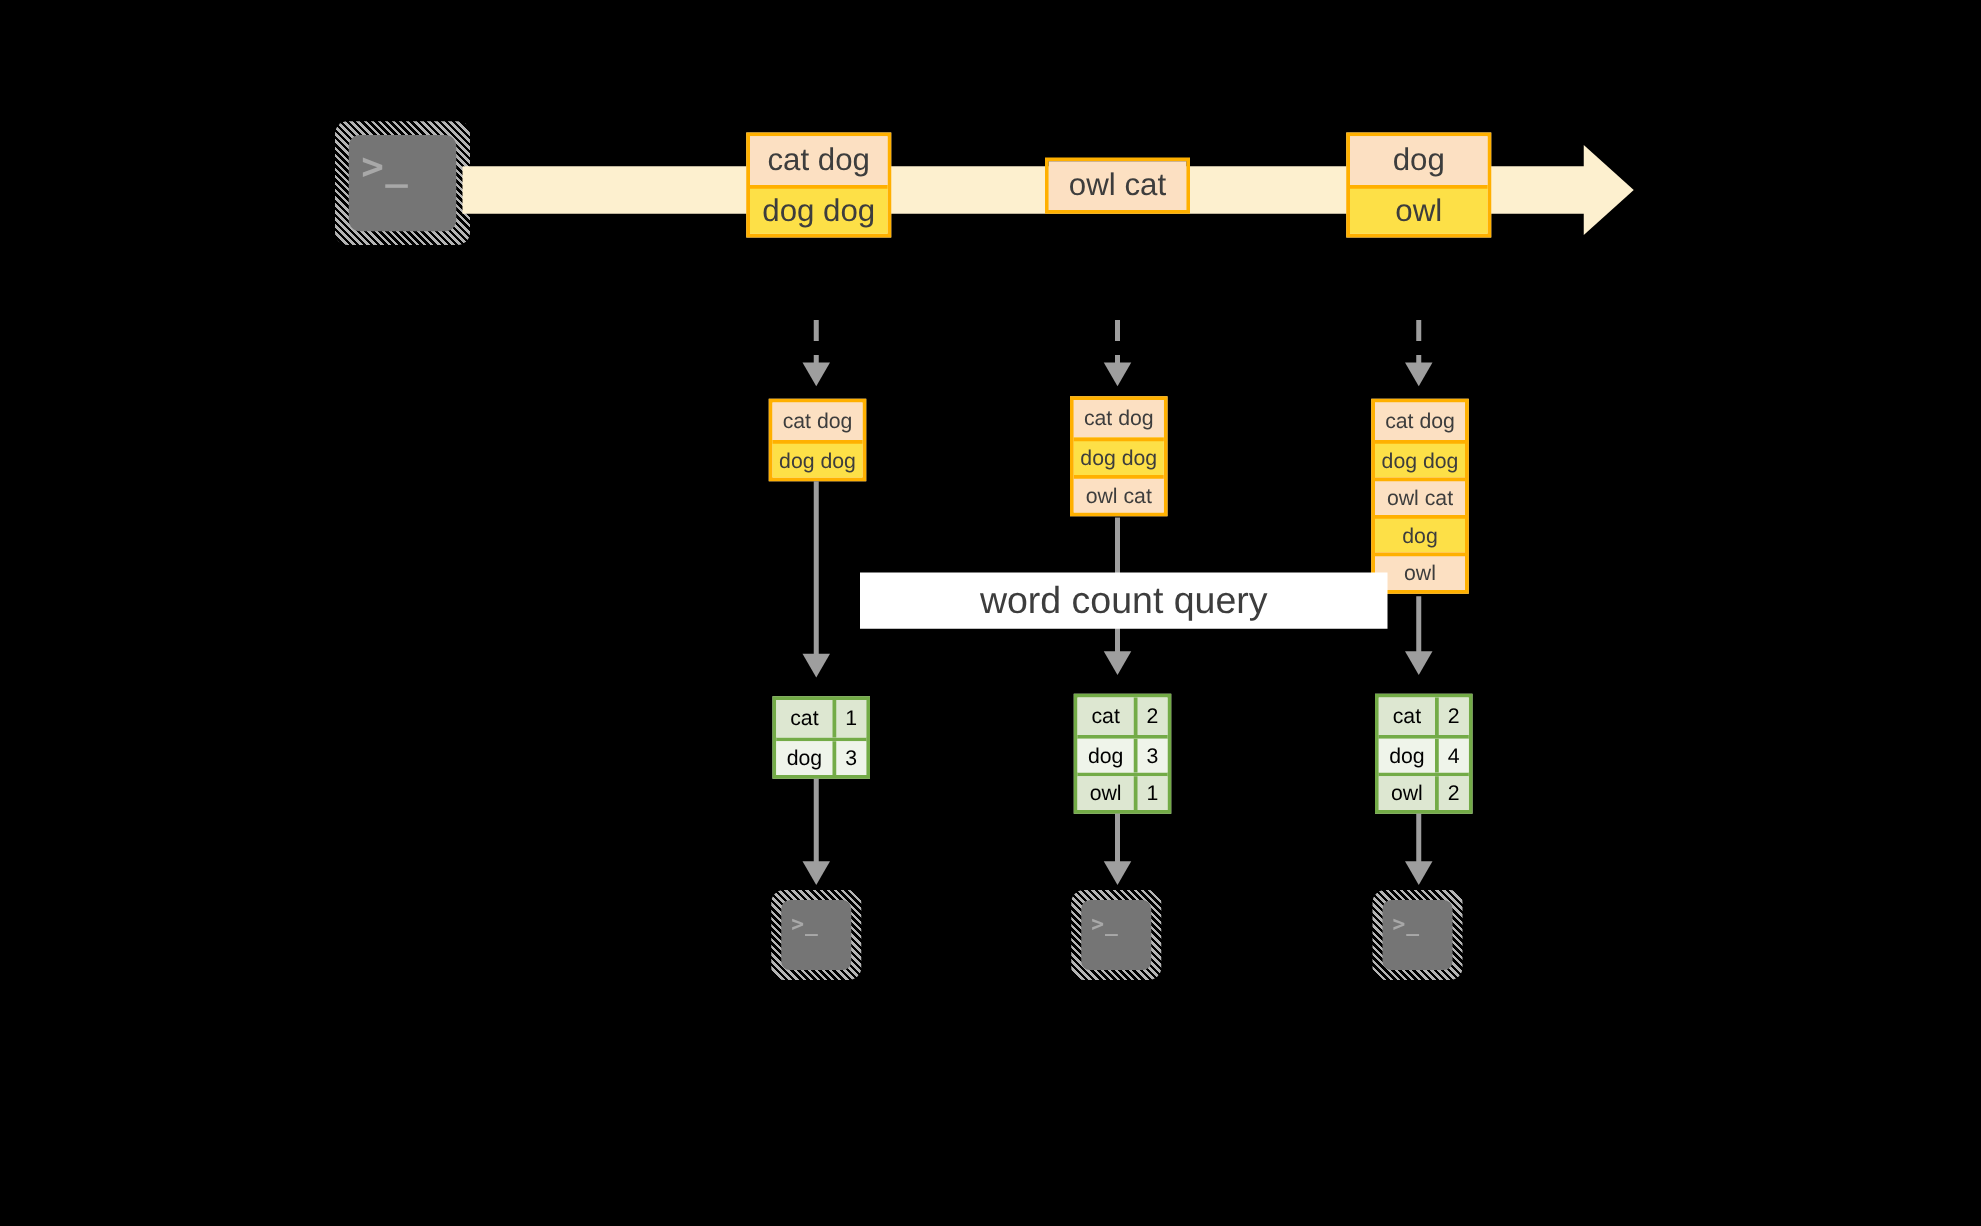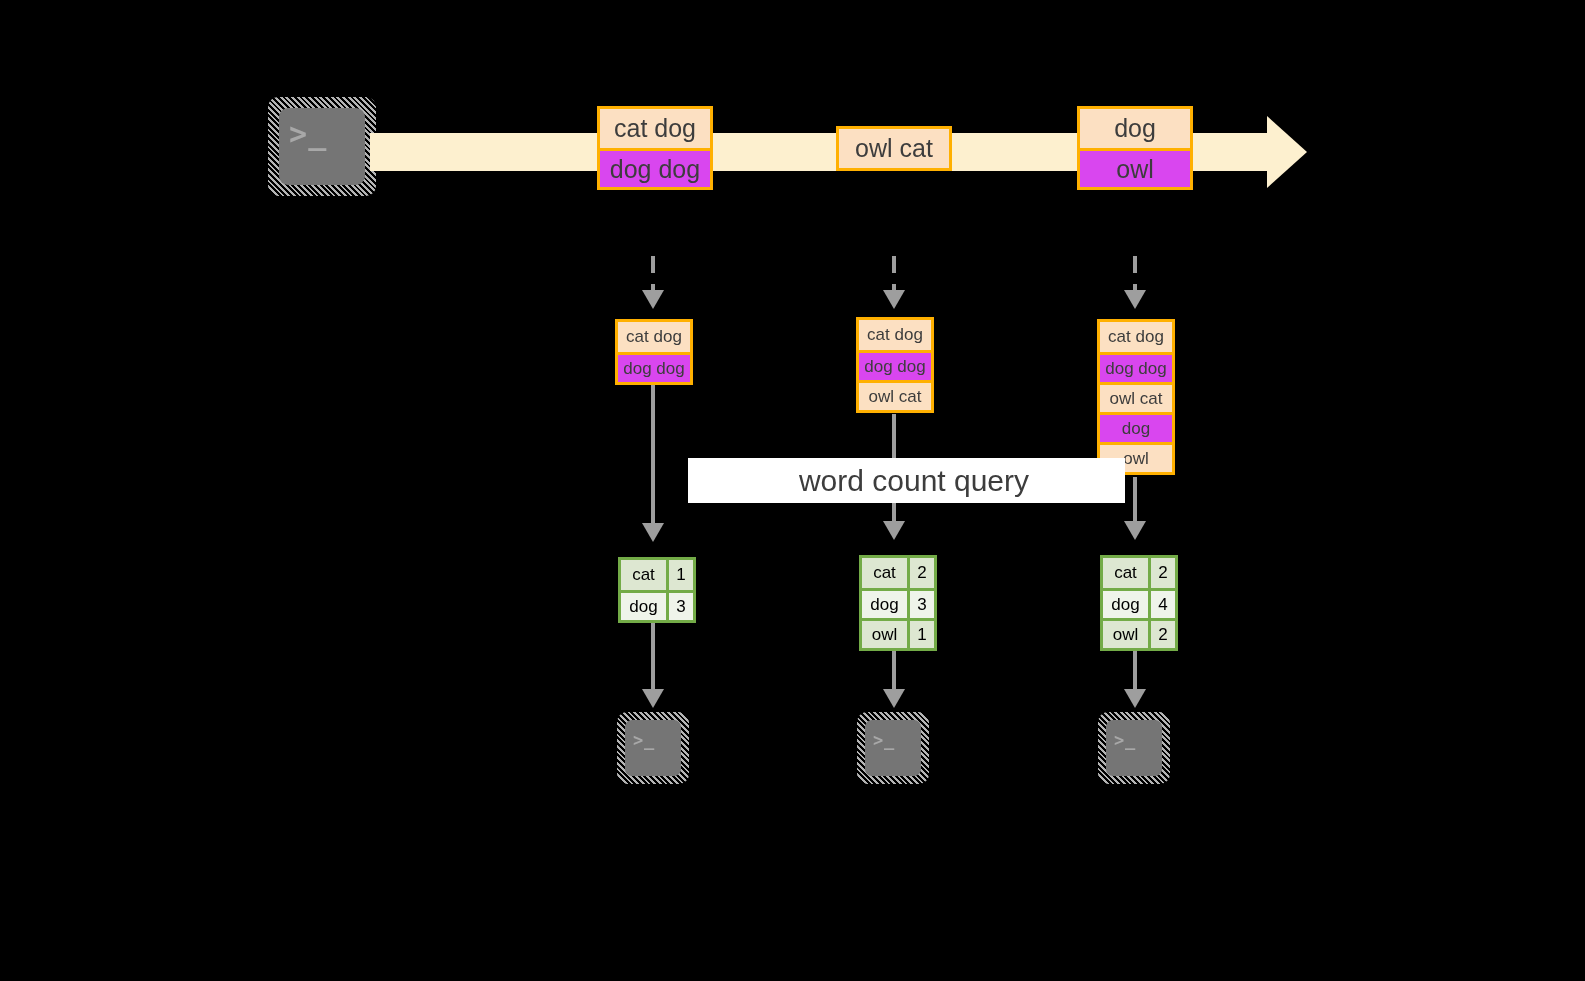--- a/index.html
+++ b/index.html
@@ -76,21 +76,21 @@
   }
   .obox .row {
     box-sizing: border-box;
     display: flex;
     align-items: center;
     justify-content: center;
     color: #3d3d3d;
     white-space: nowrap;
   }
   .obox .row.dark  { background: #fce0c2; }
-  .obox .row.light { background: #d946ef; }
+  .obox .row.light { background: #fde047; }
   .obox .row + .row { border-top: 3px solid #ffb000; }
 
   .obox.big .row   { height: 39px; font-size: 25px; }
   .obox.small .row { height: 30px; font-size: 17px; }
 
   
   .gbox {
     position: absolute;
     box-sizing: border-box;
     border: 3px solid #73ab47;
@@ -142,21 +142,20 @@
   
   .query-label {
     position: absolute;
     background: #ffffff;
     display: flex;
     align-items: center;
     justify-content: center;
     color: #3d3d3d;
     font-size: 30px;
     white-space: nowrap;
-    padding-left: 15px;
   }
 </style>
 </head>
 <body>
 
 <div id="stage">
 
   <div class="terminal top" style="left:268px; top:97px; width:108px; height:99px;">
     <div class="hatch"></div>
     <div class="face"></div>

